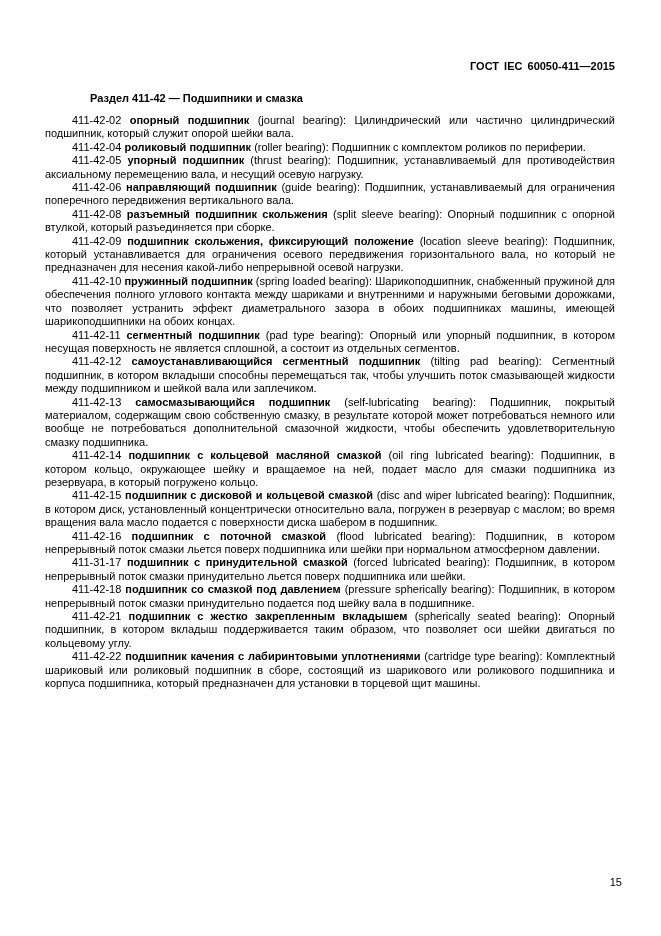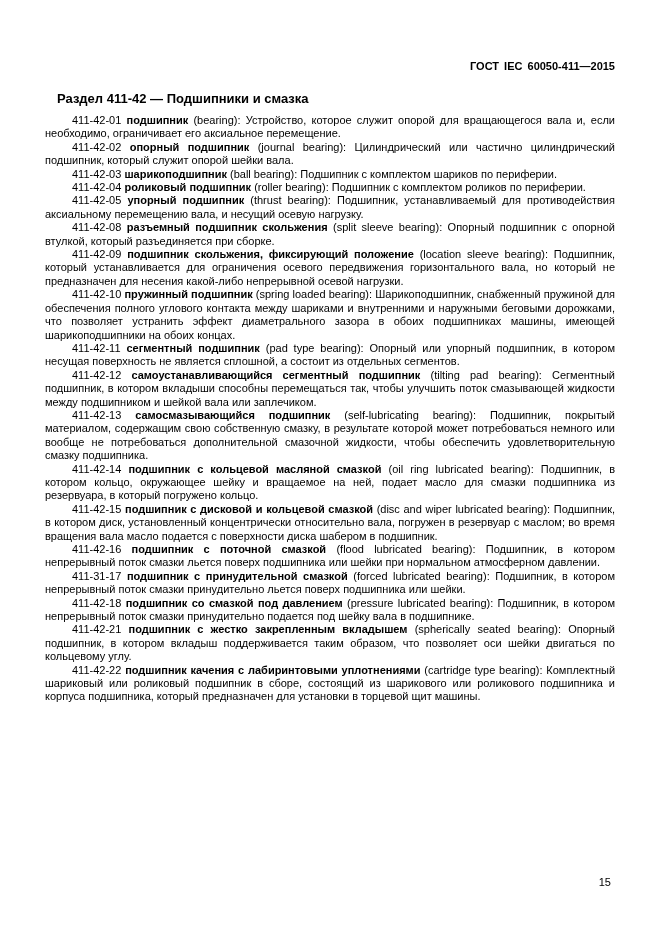--- a/index.html
+++ b/index.html
@@ -18,60 +18,59 @@
     overflow: hidden;
   }
   .doc-header {
     text-align: right;
     font-weight: bold;
     font-size: 11px;
     line-height: 13px;
     word-spacing: 2px;
   }
   .section-title {
-    font-size: 13px;
+    font-size: 11px;
     font-weight: bold;
     line-height: 13px;
-    margin: 19px 0 0 12px;
+    margin: 19px 0 0 45px;
   }
   .entries { margin-top: 9px; }
   .entry {
     font-size: 11px;
     line-height: 13.4px;
     text-align: justify;
     text-indent: 27px;
   }
   .entry .term { font-weight: bold; }
   .page-number {
     position: absolute;
     top: 876px;
-    right: 50px;
+    right: 39px;
     font-size: 11px;
     line-height: 13px;
   }
 </style>
 </head>
 <body>
 
 <div class="page">
   <div class="doc-header">ГОСТ  IEC 60050-411—2015</div>
 
   <div class="section-title">Раздел 411-42 — Подшипники и смазка</div>
 
   <div class="entries">
-  <p class="entry"><span class="num">411-42-01</span> <span class="term">подшипник</span> <span class="en">(bearing):</span> <span class="def">Устройство, которое служит опорой для вращающегося вала и, если необходимо, ограничивает его аксиальное перемещение.</span></p>
 
   <p class="entry"><span class="num">411-42-02</span> <span class="term">опорный подшипник</span> <span class="en">(journal bearing):</span> <span class="def">Цилиндрический или частично цилиндрический подшипник, который служит опорой шейки вала.</span></p>
 
-  <p class="entry"><span class="num">411-42-03</span> <span class="term">шарикоподшипник</span> <span class="en">(ball bearing):</span> <span class="def">Подшипник с комплектом шариков по периферии.</span></p>
 
   <p class="entry"><span class="num">411-42-04</span> <span class="term">роликовый подшипник</span> <span class="en">(roller bearing):</span> <span class="def">Подшипник с комплектом роликов по периферии.</span></p>
 
   <p class="entry"><span class="num">411-42-05</span> <span class="term">упорный подшипник</span> <span class="en">(thrust bearing):</span> <span class="def">Подшипник, устанавливаемый для противодействия аксиальному перемещению вала, и несущий осевую нагрузку.</span></p>
 
+  <p class="entry"><span class="num">411-42-06</span> <span class="term">направляющий подшипник</span> <span class="en">(guide bearing):</span> <span class="def">Подшипник, устанавливаемый для ограничения поперечного передвижения вертикального вала.</span></p>
 
 
   <p class="entry"><span class="num">411-42-08</span> <span class="term">разъемный подшипник скольжения</span> <span class="en">(split sleeve bearing):</span> <span class="def">Опорный подшипник с опорной втулкой, который разъединяется при сборке.</span></p>
 
   <p class="entry"><span class="num">411-42-09</span> <span class="term">подшипник скольжения, фиксирующий положение</span> <span class="en">(location sleeve bearing):</span> <span class="def">Подшипник, который устанавливается для ограничения осевого передвижения горизонтального вала, но который не предназначен для несения какой-либо непрерывной осевой нагрузки.</span></p>
 
   <p class="entry"><span class="num">411-42-10</span> <span class="term">пружинный подшипник</span> <span class="en">(spring loaded bearing):</span> <span class="def">Шарикоподшипник, снабженный пружиной для обеспечения полного углового контакта между шариками и внутренними и наружными беговыми дорожками, что позволяет устранить эффект диаметрального зазора в обоих подшипниках машины, имеющей шарикоподшипники на обоих концах.</span></p>
 
   <p class="entry"><span class="num">411-42-11</span> <span class="term">сегментный подшипник</span> <span class="en">(pad type bearing):</span> <span class="def">Опорный или упорный подшипник, в котором несущая поверхность не является сплошной, а состоит из отдельных сегментов.</span></p>
 
@@ -80,21 +79,21 @@
   <p class="entry"><span class="num">411-42-13</span> <span class="term">самосмазывающийся подшипник</span> <span class="en">(self-lubricating bearing):</span> <span class="def">Подшипник, покрытый материалом, содержащим свою собственную смазку, в результате которой может потребоваться немного или вообще не потребоваться дополнительной смазочной жидкости, чтобы обеспечить удовлетворительную смазку подшипника.</span></p>
 
   <p class="entry"><span class="num">411-42-14</span> <span class="term">подшипник с кольцевой масляной смазкой</span> <span class="en">(oil ring lubricated bearing):</span> <span class="def">Подшипник, в котором кольцо, окружающее шейку и вращаемое на ней, подает масло для смазки подшипника из резервуара, в который погружено кольцо.</span></p>
 
   <p class="entry"><span class="num">411-42-15</span> <span class="term">подшипник с дисковой и кольцевой смазкой</span> <span class="en">(disc and wiper lubricated bearing):</span> <span class="def">Подшипник, в котором диск, установленный концентрически относительно вала, погружен в резервуар с маслом; во время вращения вала масло подается с поверхности диска шабером в подшипник.</span></p>
 
   <p class="entry"><span class="num">411-42-16</span> <span class="term">подшипник с поточной смазкой</span> <span class="en">(flood lubricated bearing):</span> <span class="def">Подшипник, в котором непрерывный поток смазки льется поверх подшипника или шейки при нормальном атмосферном давлении.</span></p>
 
   <p class="entry"><span class="num">411-31-17</span> <span class="term">подшипник с принудительной смазкой</span> <span class="en">(forced lubricated bearing):</span> <span class="def">Подшипник, в котором непрерывный поток смазки принудительно льется поверх подшипника или шейки.</span></p>
 
-  <p class="entry"><span class="num">411-42-18</span> <span class="term">подшипник со смазкой под давлением</span> <span class="en">(pressure lubricated bearing):</span> <span class="def">Подшипник, в котором непрерывный поток смазки принудительно подается под шейку вала в подшипнике.</span></p>
+  <p class="entry"><span class="num">411-42-18</span> <span class="term">подшипник со смазкой под давлением</span> <span class="en">(pressure spherically bearing):</span> <span class="def">Подшипник, в котором непрерывный поток смазки принудительно подается под шейку вала в подшипнике.</span></p>
 
 
 
   <p class="entry"><span class="num">411-42-21</span> <span class="term">подшипник с жестко закрепленным вкладышем</span> <span class="en">(spherically seated bearing):</span> <span class="def">Опорный подшипник, в котором вкладыш поддерживается таким образом, что позволяет оси шейки двигаться по кольцевому углу.</span></p>
 
   <p class="entry"><span class="num">411-42-22</span> <span class="term">подшипник качения с лабиринтовыми уплотнениями</span> <span class="en">(cartridge type bearing):</span> <span class="def">Комплектный шариковый или роликовый подшипник в сборе, состоящий из шарикового или роликового подшипника и корпуса подшипника, который предназначен для установки в торцевой щит машины.</span></p>
 </div>
 
   <div class="page-number">15</div>
 </div>

